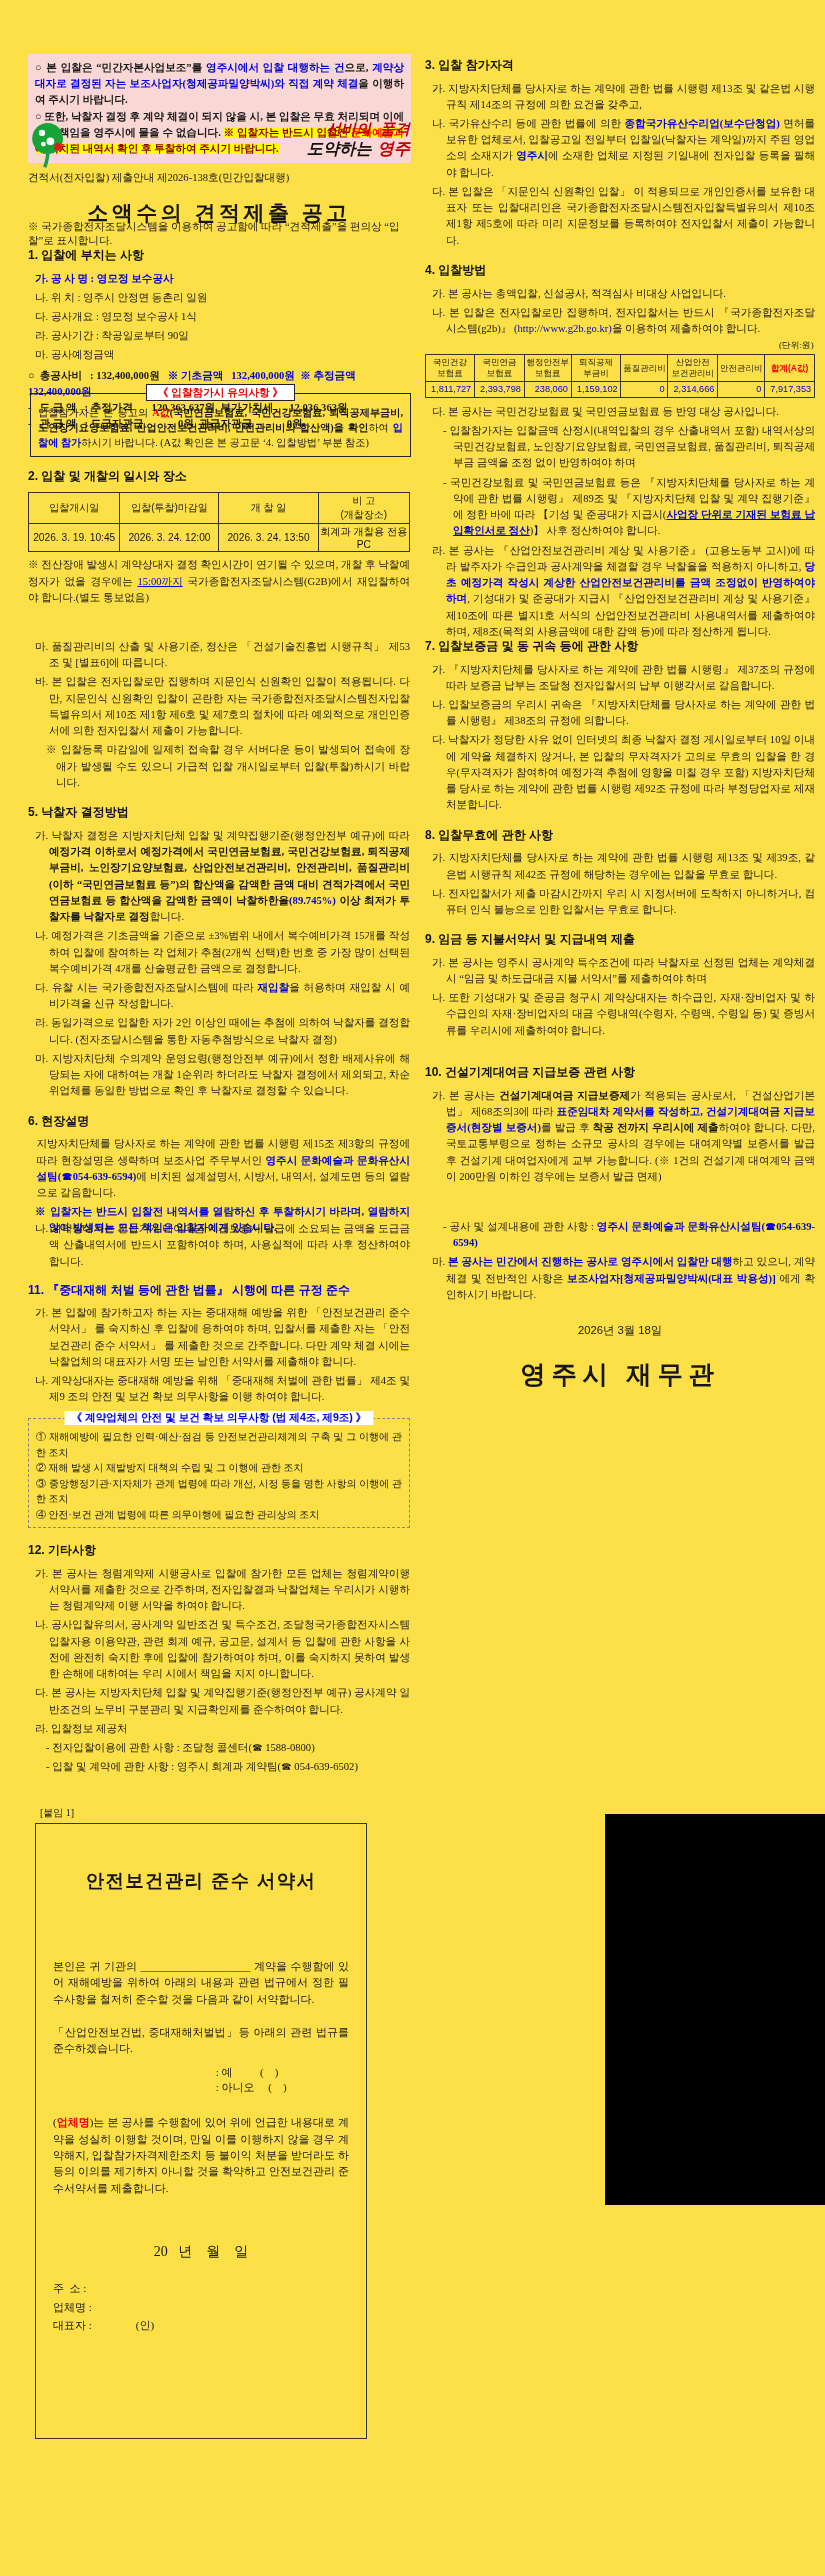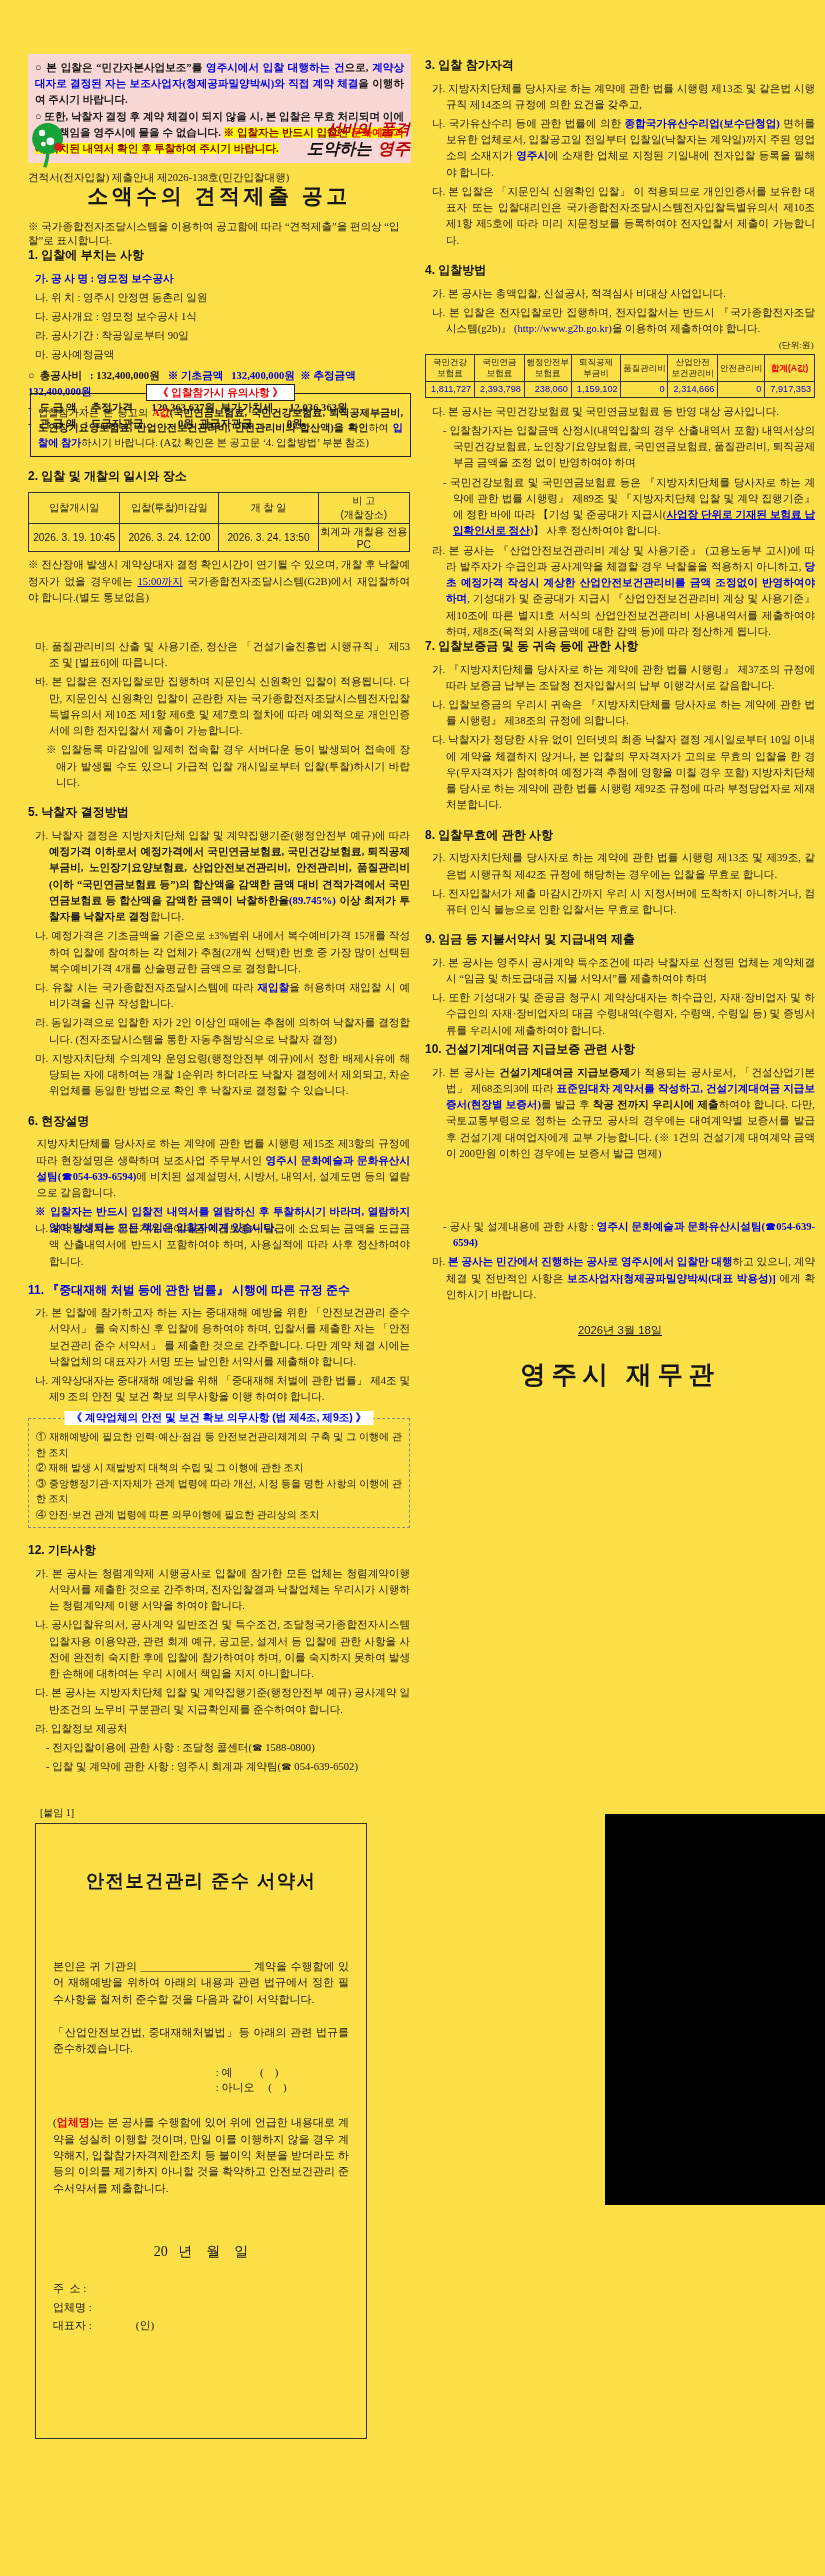--- a/index.html
+++ b/index.html
@@ -62,21 +62,21 @@
   .unit{font-size:8.8px;text-align:right;margin:1.4px 1.4px 2.1px 0;}
 
   
   .dashbox{border:1.4px dashed #888;position:relative;padding:10px 7px 4.2px 7px;margin-top:12.7px;}
   .dash-title{position:absolute;top:-8.5px;left:50%;transform:translateX(-50%);background:#fff;
       padding:0 7px;color:#0000dd;font-weight:bold;font-family:"Liberation Sans",sans-serif;
       font-size:10.6px;white-space:nowrap;}
   .dashbox .para{font-size:10px;line-height:15.5px;margin:0;}
 
   
-  .close-date{text-align:center;font-family:"Liberation Sans",sans-serif;font-size:11.3px;margin-top:20px;text-decoration:underline;}
+  .close-date{text-align:center;font-family:"Liberation Sans",sans-serif;font-size:11.3px;margin-top:20px;}
   .signer{text-align:center;font-family:"Liberation Sans",sans-serif;font-weight:bold;
           font-size:25.4px;letter-spacing:5.7px;margin-top:20px;}
 
   
   .form-label{font-size:10px;}
   .form-box{border:1.4px solid #333;width:332px;height:616px;box-sizing:border-box;padding:0 17px;}
   .form-title{text-align:center;font-family:"Liberation Sans",sans-serif;font-weight:bold;
       font-size:18.4px;letter-spacing:1.4px;margin-top:44px;}
   .form-p{font-size:11px;line-height:16.3px;text-align:justify;}
   .form-choice{font-size:11px;line-height:15.5px;margin-left:55%;white-space:pre;}
@@ -106,21 +106,21 @@
         <path d="M28 45 C28 52 26 58 24 64" stroke="#17a338" stroke-width="5" fill="none"></path>
       </svg>
     </span>
     <span class="slogan">
       <span class="l1">선비의 품격</span><br>
       <span class="l2"><span>도약하는 </span><span class="city">영주</span></span>
     </span>
   </div>
 
   <div class="abs doc-no" style="left:28px;top:171px;width:382px;">견적서(전자입찰) 제출안내 제2026-138호(민간입찰대행)</div>
-  <div class="abs main-title" style="left:28px;top:182px;width:382px;">소액수의 견적제출 공고</div>
+  <div class="abs main-title" style="left:28px;top:199px;width:382px;">소액수의 견적제출 공고</div>
   <div class="abs top-note" style="left:28px;top:220px;width:382px;">※ 국가종합전자조달시스템을 이용하여 공고함에 따라 “견적제출”을 편의상 “입찰”로 표시합니다.</div>
 
   <div class="abs" style="left:28px;top:237px;width:382px;">
     <div class="sec-h">1. 입찰에 부치는 사항</div>
     <div class="para item"><span class="seg-bb">가. 공 사 명 : 영모정 보수공사</span></div>
     <div class="para item">나. 위      치 : 영주시 안정면 동촌리 일원</div>
     <div class="para item">다. 공사개요 : 영모정 보수공사 1식</div>
     <div class="para item">라. 공사기간 : 착공일로부터 90일</div>
     <div class="para item">마. 공사예정금액</div>
     <div class="cost" style="margin-top:4.2px;"><span class="seg-b">○  총공사비   : 132,400,000원</span><span class="seg-bb">   ※ 기초금액   132,400,000원</span><span class="seg-bb">  ※ 추정금액 132,400,000원</span></div>
@@ -248,21 +248,21 @@
     <div class="para item">다. 낙찰자가 정당한 사유 없이 인터넷의 최종 낙찰자 결정 게시일로부터 10일 이내에 계약을 체결하지 않거나, 본 입찰의 무자격자가 고의로 무효의 입찰을 한 경우(무자격자가 참여하여 예정가격 추첨에 영향을 미칠 경우 포함) 지방자치단체를 당사로 하는 계약에 관한 법률 시행령 제92조 규정에 따라 부정당업자로 제재 처분합니다.</div>
 
     <div class="sec-h" style="margin-top:14px;">8. 입찰무효에 관한 사항</div>
     <div class="para item">가. 지방자치단체를 당사자로 하는 계약에 관한 법률 시행령 제13조 및 제39조, 같은법 시행규칙 제42조 규정에 해당하는 경우에는 입찰을 무효로 합니다.</div>
     <div class="para item">나. 전자입찰서가 제출 마감시간까지 우리 시 지정서버에 도착하지 아니하거나, 컴퓨터 인식 불능으로 인한 입찰서는 무효로 합니다.</div>
 
     <div class="sec-h" style="margin-top:14px;">9. 임금 등 지불서약서 및 지급내역 제출</div>
     <div class="para item">가. 본 공사는 영주시 공사계약 특수조건에 따라 낙찰자로 선정된 업체는 계약체결시 “임금 및 하도급대금 지불 서약서”를 제출하여야 하며</div>
     <div class="para item">나. 또한 기성대가 및 준공금 청구시 계약상대자는 하수급인, 자재·장비업자 및 하수급인의 자재·장비업자의 대금 수령내역(수령자, 수령액, 수령일 등) 및 증빙서류를 우리시에 제출하여야 합니다.</div>
 
-    <div class="sec-h" style="margin-top:3px;">10. 건설기계대여금 지급보증 관련 사항</div>
+    <div class="sec-h" style="margin-top:26px;">10. 건설기계대여금 지급보증 관련 사항</div>
     <div class="para item"><span>가. 본 공사는 </span><span class="seg-b">건설기계대여금 지급보증제</span><span>가 적용되는 공사로서, 「건설산업기본법」 제68조의3에 따라 </span><span class="seg-bb">표준임대차 계약서를 작성하고, 건설기계대여금 지급보증서(현장별 보증서)</span><span>를 발급 후 </span><span class="seg-b">착공 전까지 우리시에 제출</span><span>하여야 합니다. 다만, 국토교통부령으로 정하는 소규모 공사의 경우에는 대여계약별 보증서를 발급 후 건설기계 대여업자에게 교부 가능합니다. (※ 1건의 건설기계 대여계약 금액이 200만원 이하인 경우에는 보증서 발급 면제)</span></div>
   </div>
 
   <div class="abs" style="left:425px;top:1219px;width:390px;">
     <div class="para sub"><span>- 공사 및 설계내용에 관한 사항 : </span><span class="seg-bb">영주시 문화예술과 문화유산시설팀(☎054-639-6594)</span></div>
     <div class="para item"><span>마. </span><span class="seg-bb">본 공사는 민간에서 진행하는 공사로 영주시에서 입찰만 대행</span><span>하고 있으니, 계약체결 및 전반적인 사항은 </span><span class="seg-bb">보조사업자[청제공파밀양박씨(대표 박용성)]</span><span> 에게 확인하시기 바랍니다.</span></div>
     <div class="close-date">2026년   3월   18일</div>
     <div class="signer">영주시 재무관</div>
   </div>
 

